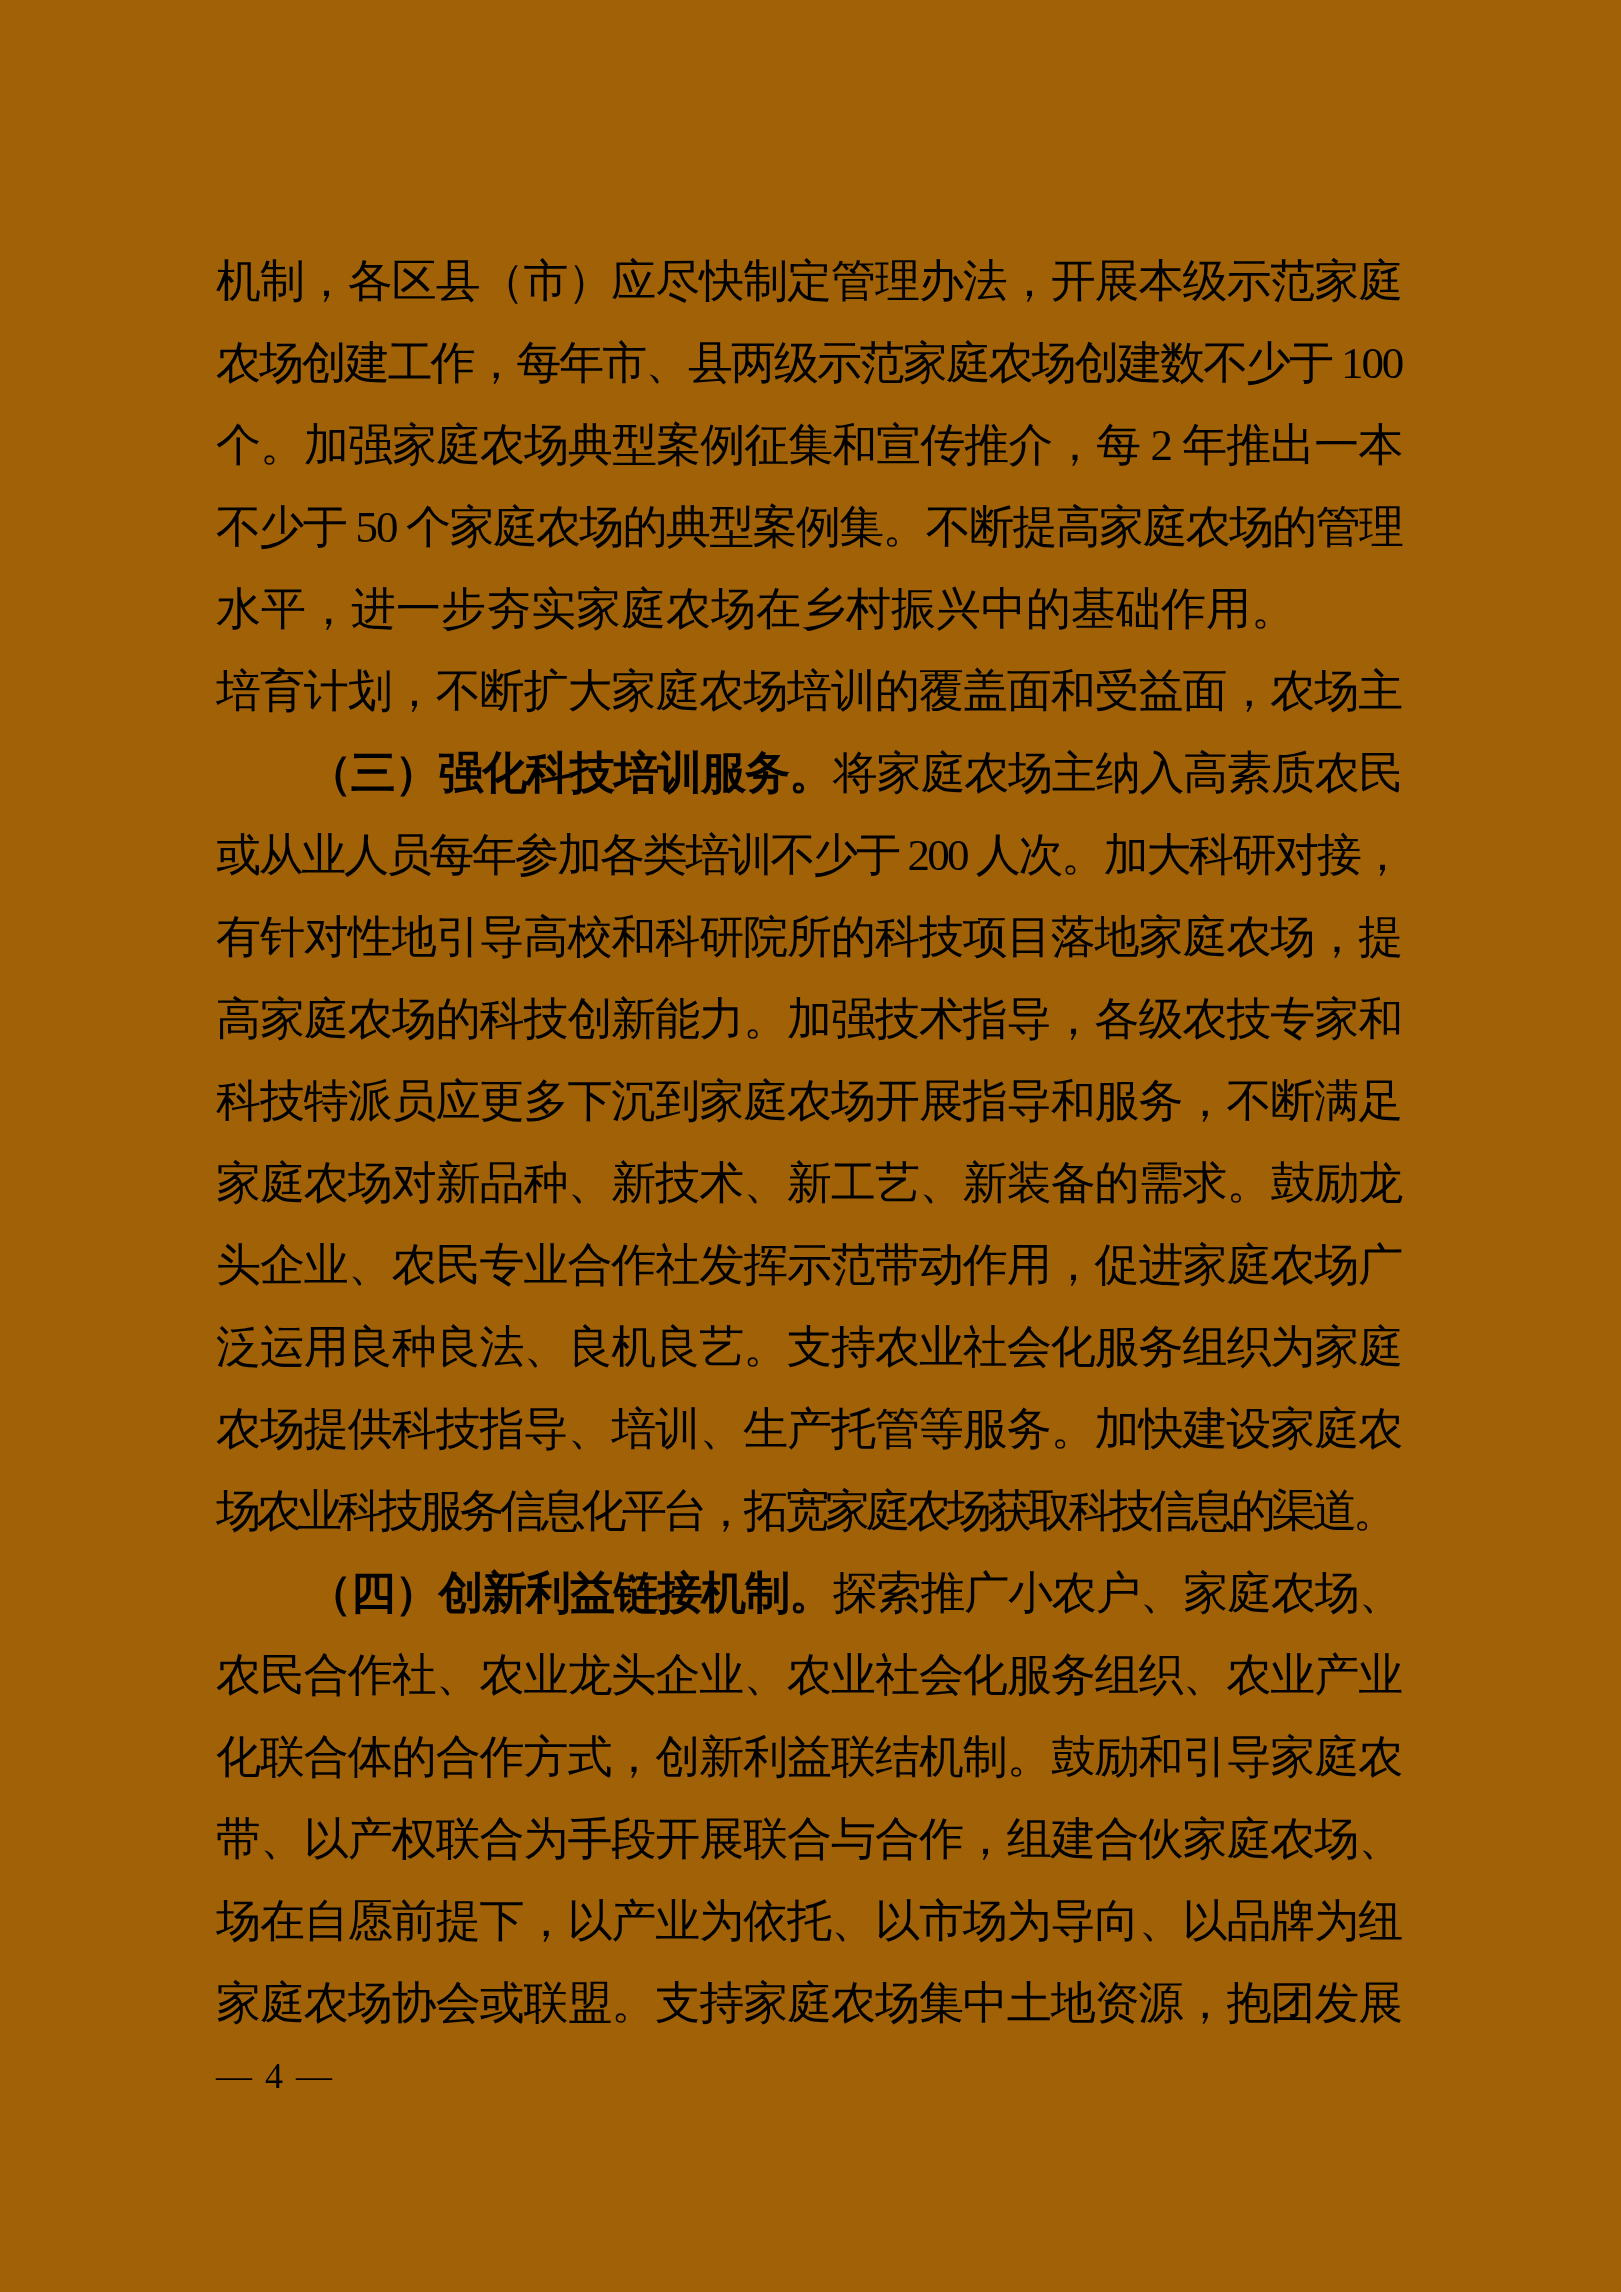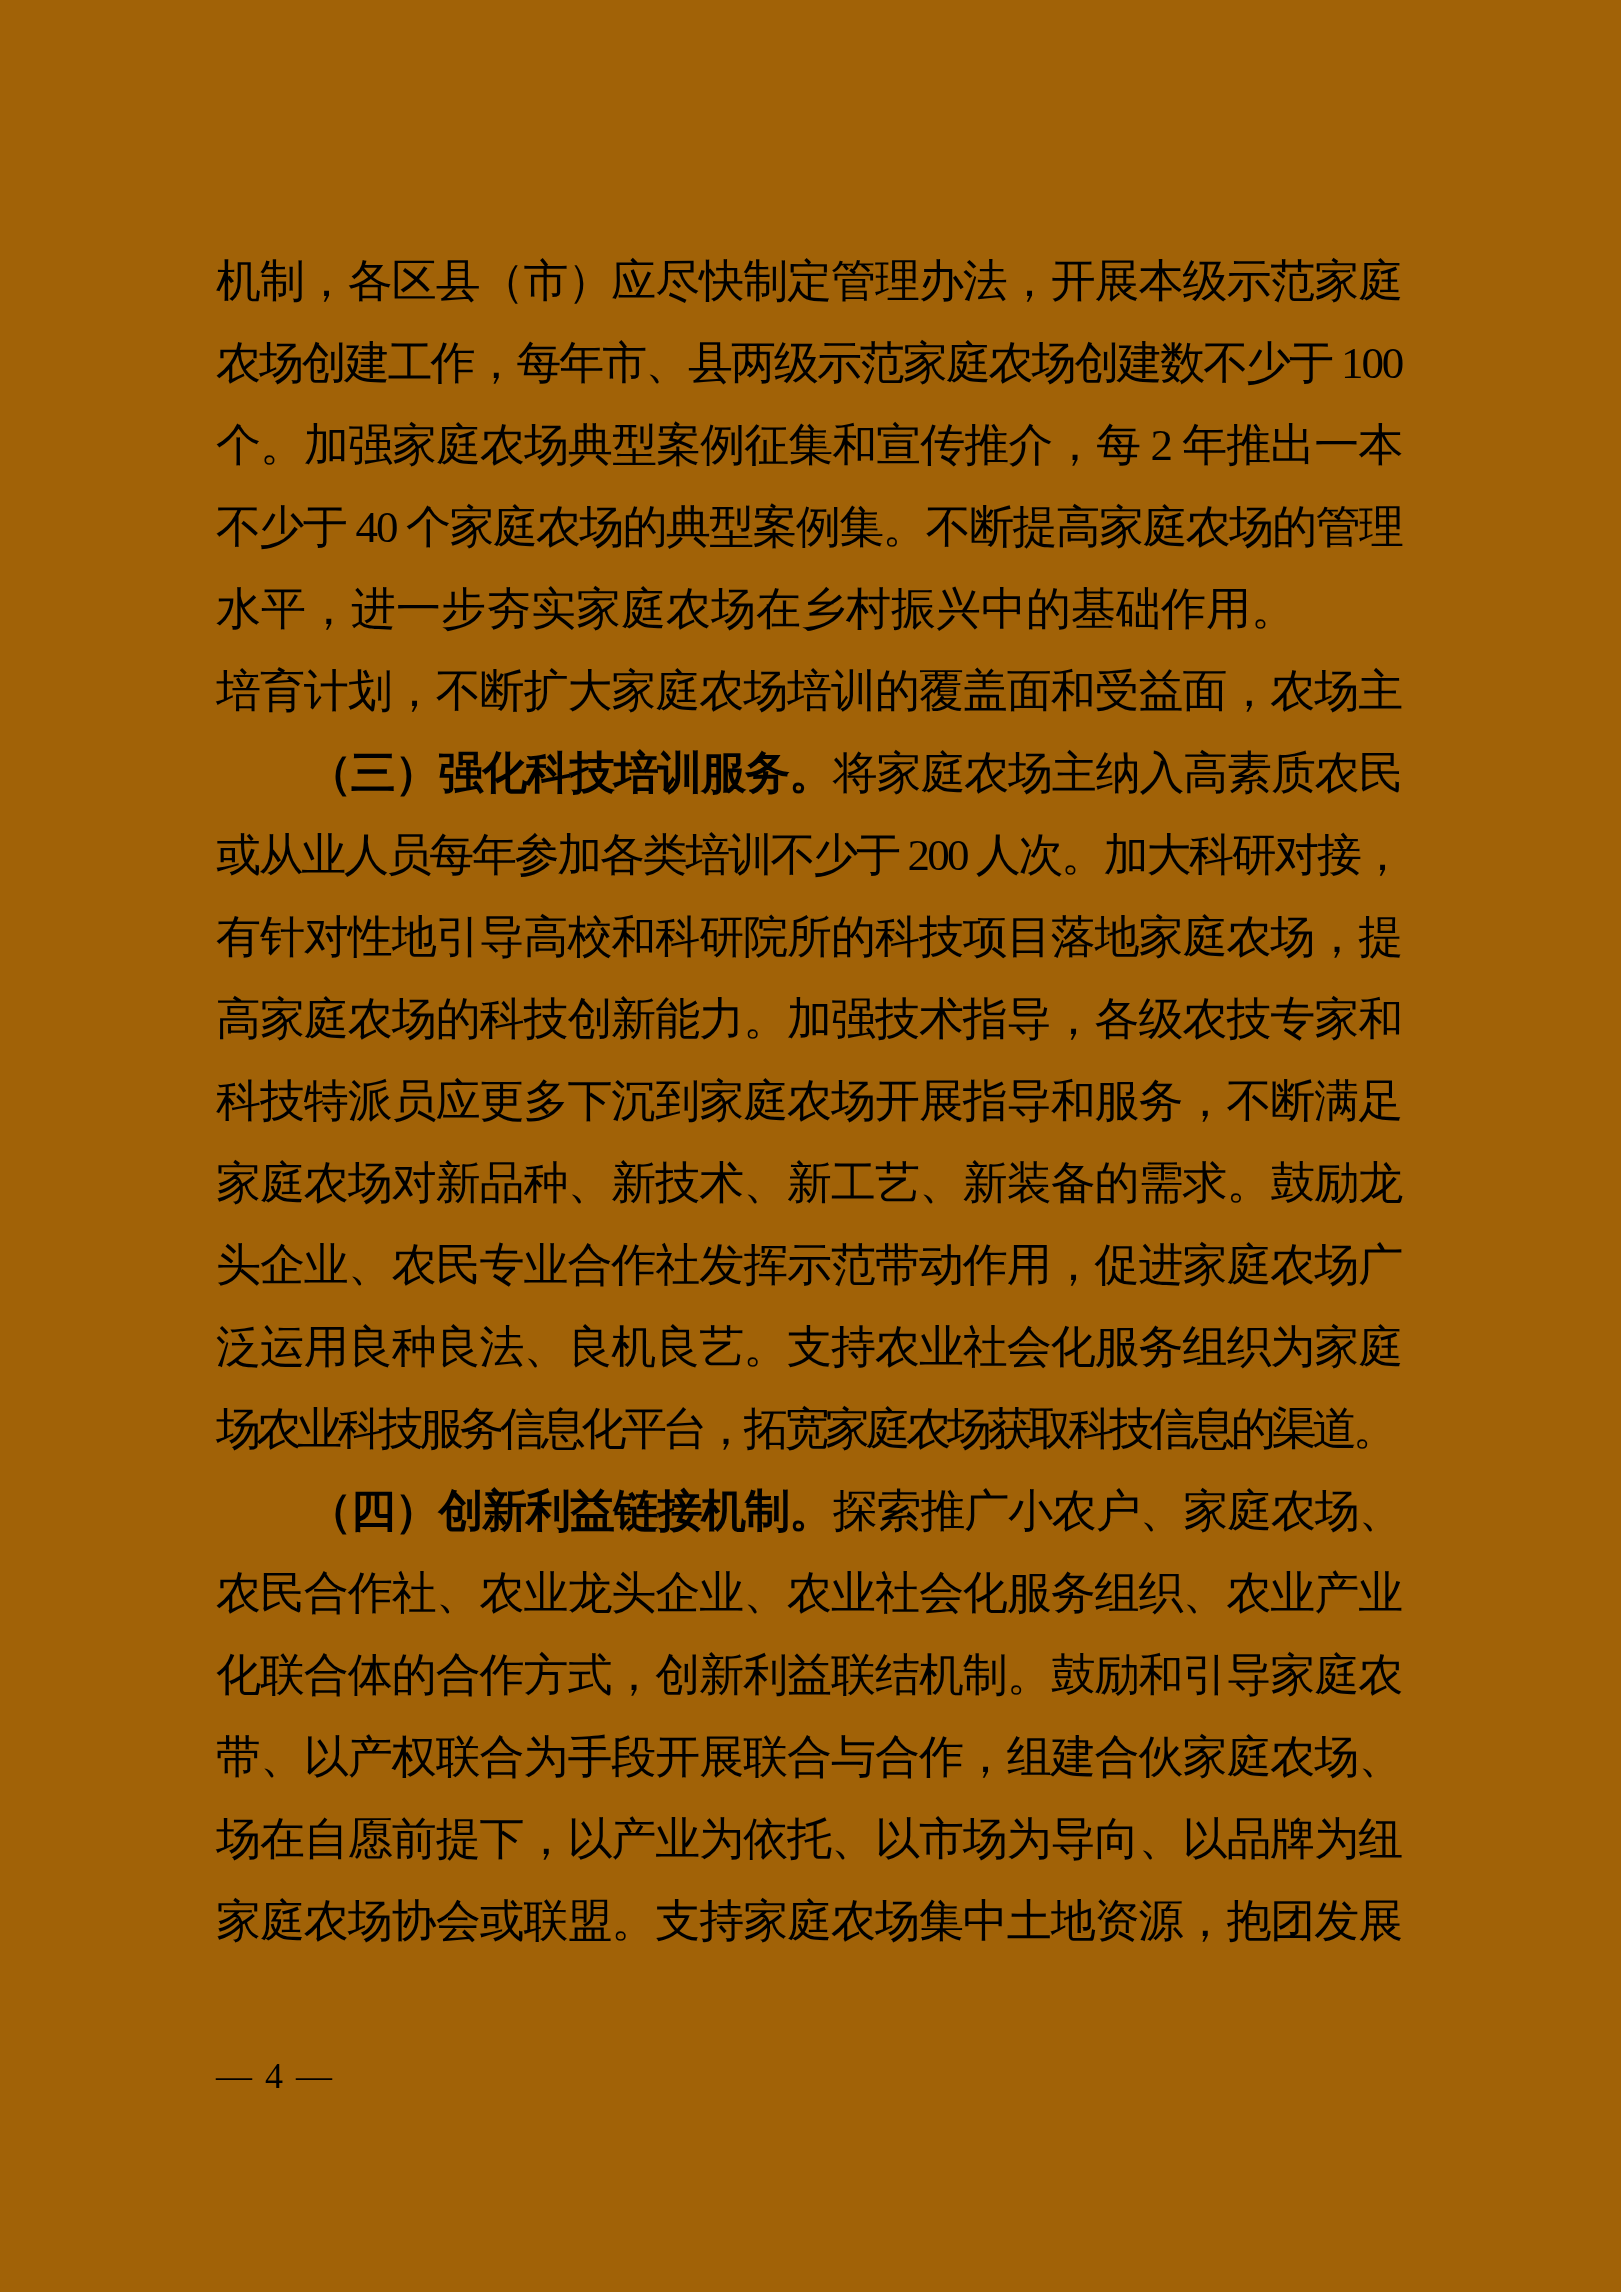--- a/index.html
+++ b/index.html
@@ -56,33 +56,34 @@
 </style>
 </head>
 <body>
 
 <div class="page">
   <div class="doc-body" id="doc-body">
       <div class="paragraph">
         <div class="doc-line" style="letter-spacing: -1.2px;">机制，各区县（市）应尽快制定管理办法，开展本级示范家庭</div>
         <div class="doc-line" style="letter-spacing: -2.2px;">农场创建工作，每年市、县两级示范家庭农场创建数不少于 100</div>
         <div class="doc-line" style="letter-spacing: -1.2px;">个。加强家庭农场典型案例征集和宣传推介，每 2 年推出一本</div>
-        <div class="doc-line" style="letter-spacing: -2px;">不少于 40 个家庭农场的典型案例集。不断提高家庭农场的管理</div>
+        <div class="doc-line" style="letter-spacing: -2px;">不少于 50 个家庭农场的典型案例集。不断提高家庭农场的管理</div>
         <div class="doc-line final">水平，进一步夯实家庭农场在乡村振兴中的基础作用。</div>
       </div>
       <div class="paragraph">
         <div class="doc-line" style="letter-spacing: -1.2px;">培育计划，不断扩大家庭农场培训的覆盖面和受益面，农场主</div>
         <div class="doc-line indent" style="letter-spacing: -1.5px;"><span class="lead-bold">（三）强化科技培训服务。</span>将家庭农场主纳入高素质农民</div>
         <div class="doc-line" style="letter-spacing: -2.7px;">或从业人员每年参加各类培训不少于 200 人次。加大科研对接，</div>
         <div class="doc-line" style="letter-spacing: -1.2px;">有针对性地引导高校和科研院所的科技项目落地家庭农场，提</div>
         <div class="doc-line" style="letter-spacing: -1.2px;">高家庭农场的科技创新能力。加强技术指导，各级农技专家和</div>
         <div class="doc-line" style="letter-spacing: -1.2px;">科技特派员应更多下沉到家庭农场开展指导和服务，不断满足</div>
         <div class="doc-line" style="letter-spacing: -1.2px;">家庭农场对新品种、新技术、新工艺、新装备的需求。鼓励龙</div>
         <div class="doc-line" style="letter-spacing: -1.2px;">头企业、农民专业合作社发挥示范带动作用，促进家庭农场广</div>
         <div class="doc-line" style="letter-spacing: -1.2px;">泛运用良种良法、良机良艺。支持农业社会化服务组织为家庭</div>
+        <div class="doc-line" style="letter-spacing: -1.2px;">农场提供科技指导、培训、生产托管等服务。加快建设家庭农</div>
         <div class="doc-line final" style="letter-spacing: -4.4px;">场农业科技服务信息化平台，拓宽家庭农场获取科技信息的渠道。</div>
       </div>
       <div class="paragraph">
         <div class="doc-line indent" style="letter-spacing: -1.5px;"><span class="lead-bold">（四）创新利益链接机制。</span>探索推广小农户、家庭农场、</div>
         <div class="doc-line" style="letter-spacing: -1.2px;">农民合作社、农业龙头企业、农业社会化服务组织、农业产业</div>
         <div class="doc-line" style="letter-spacing: -1.2px;">化联合体的合作方式，创新利益联结机制。鼓励和引导家庭农</div>
         <div class="doc-line" style="letter-spacing: -1.2px;">带、以产权联合为手段开展联合与合作，组建合伙家庭农场、</div>
         <div class="doc-line" style="letter-spacing: -1.2px;">场在自愿前提下，以产业为依托、以市场为导向、以品牌为纽</div>
         <div class="doc-line" style="letter-spacing: -1.2px;">家庭农场协会或联盟。支持家庭农场集中土地资源，抱团发展</div>
       </div>

